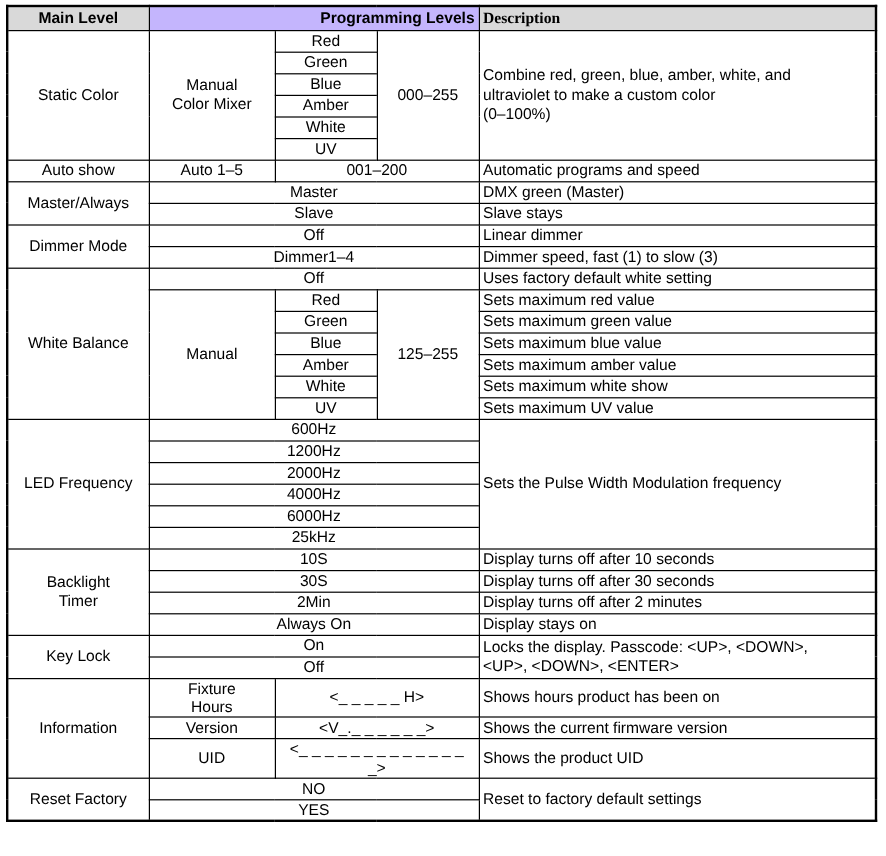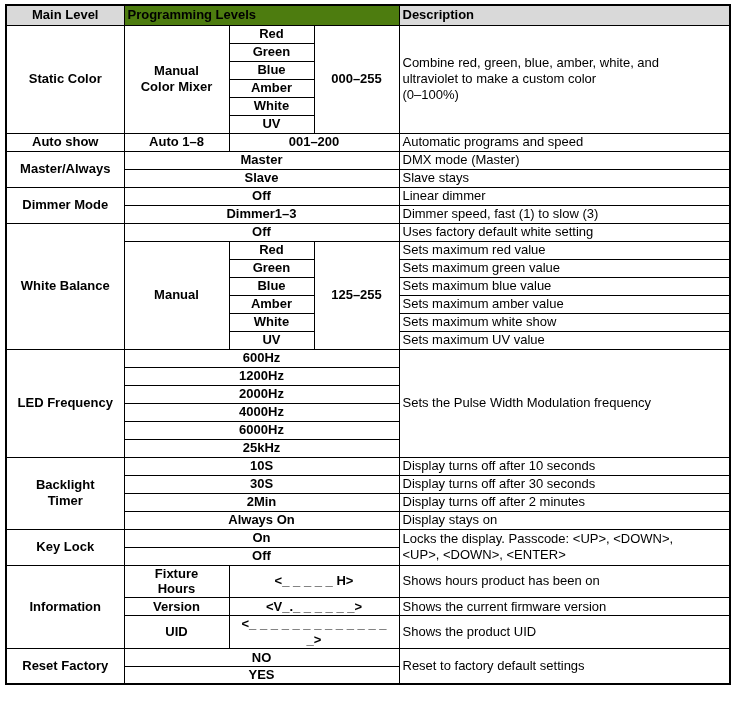--- a/index.html
+++ b/index.html
@@ -29,40 +29,40 @@
     vertical-align: middle;
     white-space: pre-line;
     overflow: hidden;
   }
   th {
     background: #d9d9d9;
     font-weight: bold;
     height: 20px;
   }
   td { height: 18px; }
-  td.level { font-weight: bold; text-align: center; }
+  td.level { font-weight: normal; text-align: center; }
   td.desc  { font-weight: normal; text-align: left; }
 </style>
 </head>
 <body>
 
 <div class="page">
   <table>
     <colgroup>
       <col class="c-main">
       <col class="c-a">
       <col class="c-b">
       <col class="c-c">
       <col class="c-desc">
     </colgroup>
   <thead>
         <tr>
           <th colspan="1" style="text-align: center; background: rgb(217, 217, 217);">Main Level</th>
-          <th colspan="3" style="text-align: left; background: #4d7c0f;">Programming Levels</th>
-          <th colspan="1" style="text-align: left; background: rgb(217, 217, 217);">Description</th>
+          <th colspan="3" style="text-align: right; background: #c4b5fd;">Programming Levels</th>
+          <th colspan="1" style="text-align: left; background: rgb(217, 217, 217); font-family: Liberation Serif, serif;">Description</th>
         </tr>
       </thead>
       <tbody>
         <tr>
           <td rowspan="6" class="level">Static Color</td>
           <td rowspan="6" class="level">Manual
 Color Mixer</td>
           <td class="level">Red</td>
           <td rowspan="6" class="level">000–255</td>
           <td rowspan="6" class="desc">Combine red, green, blue, amber, white, and
@@ -79,40 +79,40 @@
           <td class="level">Amber</td>
         </tr>
         <tr>
           <td class="level">White</td>
         </tr>
         <tr>
           <td class="level">UV</td>
         </tr>
         <tr>
           <td class="level">Auto show</td>
-          <td class="level">Auto 1–8</td>
+          <td class="level">Auto 1–5</td>
           <td colspan="2" class="level">001–200</td>
           <td class="desc">Automatic programs and speed</td>
         </tr>
         <tr>
           <td rowspan="2" class="level">Master/Always</td>
           <td colspan="3" class="level">Master</td>
-          <td class="desc">DMX mode (Master)</td>
+          <td class="desc">DMX green (Master)</td>
         </tr>
         <tr>
           <td colspan="3" class="level">Slave</td>
           <td class="desc">Slave stays</td>
         </tr>
         <tr>
           <td rowspan="2" class="level">Dimmer Mode</td>
           <td colspan="3" class="level">Off</td>
           <td class="desc">Linear dimmer</td>
         </tr>
         <tr>
-          <td colspan="3" class="level">Dimmer1–3</td>
+          <td colspan="3" class="level">Dimmer1–4</td>
           <td class="desc">Dimmer speed, fast (1) to slow (3)</td>
         </tr>
         <tr>
           <td rowspan="7" class="level">White Balance</td>
           <td colspan="3" class="level">Off</td>
           <td class="desc">Uses factory default white setting</td>
         </tr>
         <tr>
           <td rowspan="6" class="level">Manual</td>
           <td class="level">Red</td>

